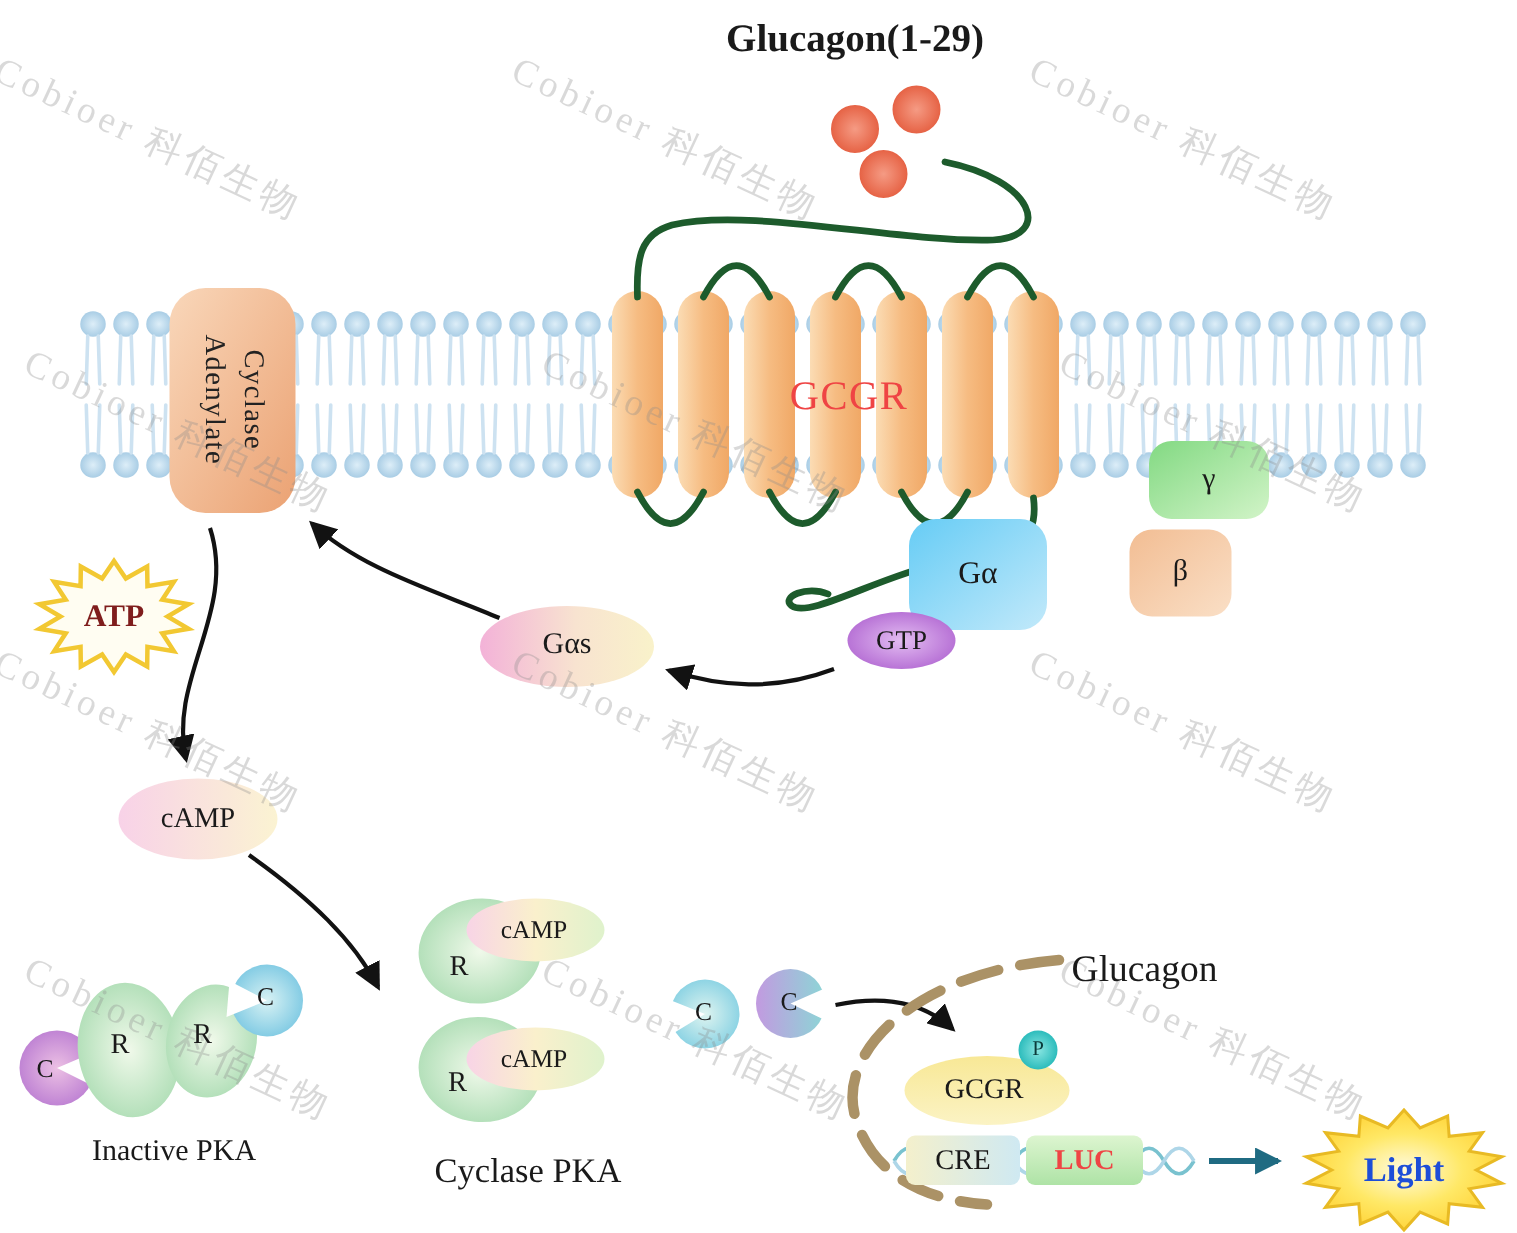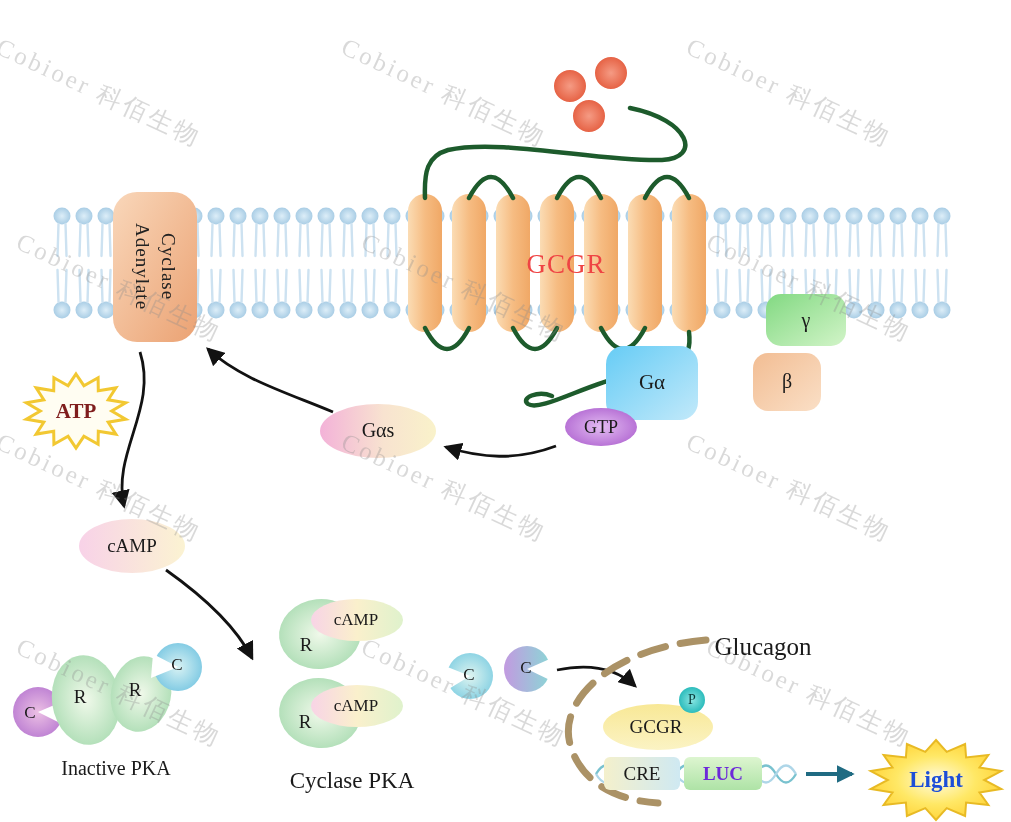--- a/index.html
+++ b/index.html
@@ -464,20 +464,21 @@
       <path d="M 596,774 q 10,17 20,0 q 10,-17 20,0 q 10,17 20,0 q 10,-17 20,0 q 10,17 20,0 q 10,-17 20,0 q 10,17 20,0 q 10,-17 20,0 q 10,17 20,0 q 10,-17 20,0" stroke="#aed6e8" stroke-width="2.4" fill="none"></path>
       <rect x="604" y="757" width="76" height="33" rx="6" fill="url(#gradCre)"></rect>
       <rect x="684" y="757" width="78" height="33" rx="6" fill="url(#gradLuc)"></rect>
     </g>
 
     <path d="M 806,774 L 852,774" stroke="#1f6b82" stroke-width="4" fill="none" marker-end="url(#mArrowTeal)"></path>
 
     <polygon id="light-star" fill="url(#gradLight)" stroke="#e8ba24" stroke-width="2" points="936.0,740.0 946.7,751.9 965.1,744.0 966.1,757.5 988.4,755.1 979.5,767.5 1001.3,771.1 984.2,780.0 1001.3,788.9 979.5,792.5 988.4,804.9 966.1,802.5 965.1,816.0 946.7,808.1 936.0,820.0 925.3,808.1 906.9,816.0 905.9,802.5 883.6,804.9 892.5,792.5 870.7,788.9 887.8,780.0 870.7,771.1 892.5,767.5 883.6,755.1 905.9,757.5 906.9,744.0 925.3,751.9"></polygon>
   </svg>
 
+  <div class="lbl" style="left:570px;top:26px;font-size:26px;font-weight:bold">Glucagon(1-29)</div>
 
   <div class="lbl" style="left:566px;top:264px;font-size:27px;font-weight:normal;color:#ef4444;letter-spacing:1px">GCGR</div>
 
   <div class="ac-lab">
     <span>Adenylate</span>
     <span>Cyclase</span>
   </div>
 
   <div class="lbl" style="left:652px;top:382px;font-size:21px">Gα</div>
   <div class="lbl" style="left:601px;top:427px;font-size:18px">GTP</div>
@@ -500,17 +501,17 @@
   <div class="lbl" style="left:356px;top:706px;font-size:17px">cAMP</div>
   <div class="lbl" style="left:352px;top:781px;font-size:23px">Cyclase PKA</div>
 
   <div class="lbl" style="left:469px;top:675px;font-size:17px">C</div>
   <div class="lbl" style="left:526px;top:668px;font-size:17px">C</div>
 
   <div class="lbl" style="left:763px;top:647px;font-size:25px">Glucagon</div>
   <div class="lbl" style="left:656px;top:727px;font-size:19px">GCGR</div>
   <div class="lbl" style="left:692px;top:700px;font-size:14px;color:#0b3b3b">P</div>
   <div class="lbl" style="left:642px;top:774px;font-size:19px">CRE</div>
-  <div class="lbl" style="left:723px;top:774px;font-size:19px;font-weight:bold;color:#6d28d9">LUC</div>
+  <div class="lbl" style="left:723px;top:774px;font-size:19px;font-weight:bold;color:#ef4444">LUC</div>
 
   <div class="lbl" style="left:936px;top:780px;font-size:23px;font-weight:bold;color:#1d4ed8">Light</div>
 
 </div>
 
 </body></html>

